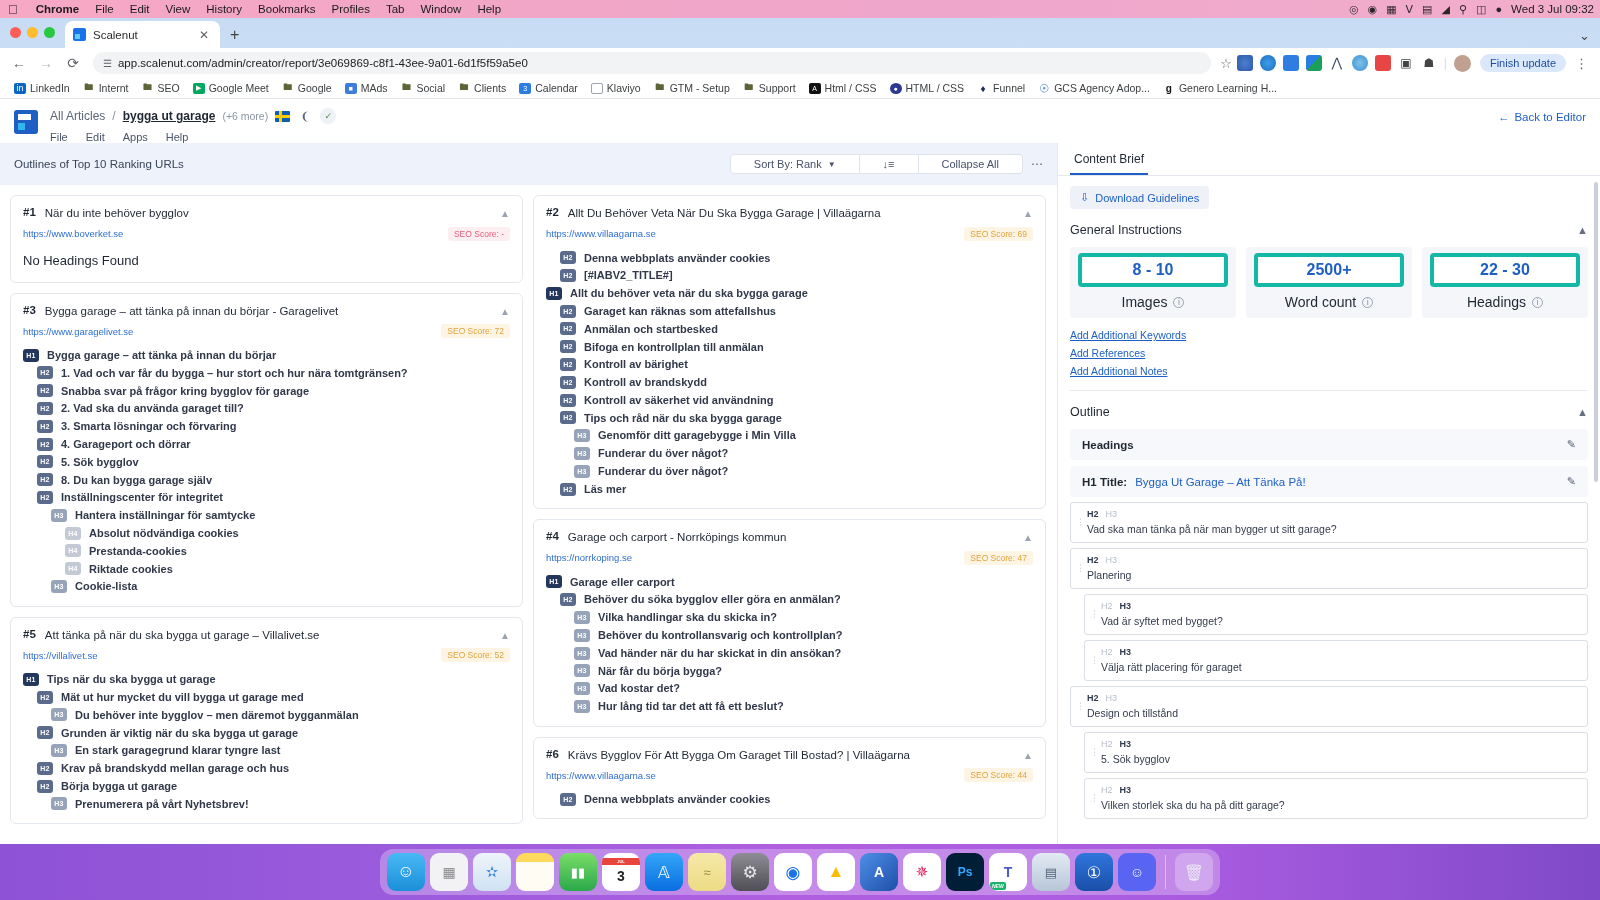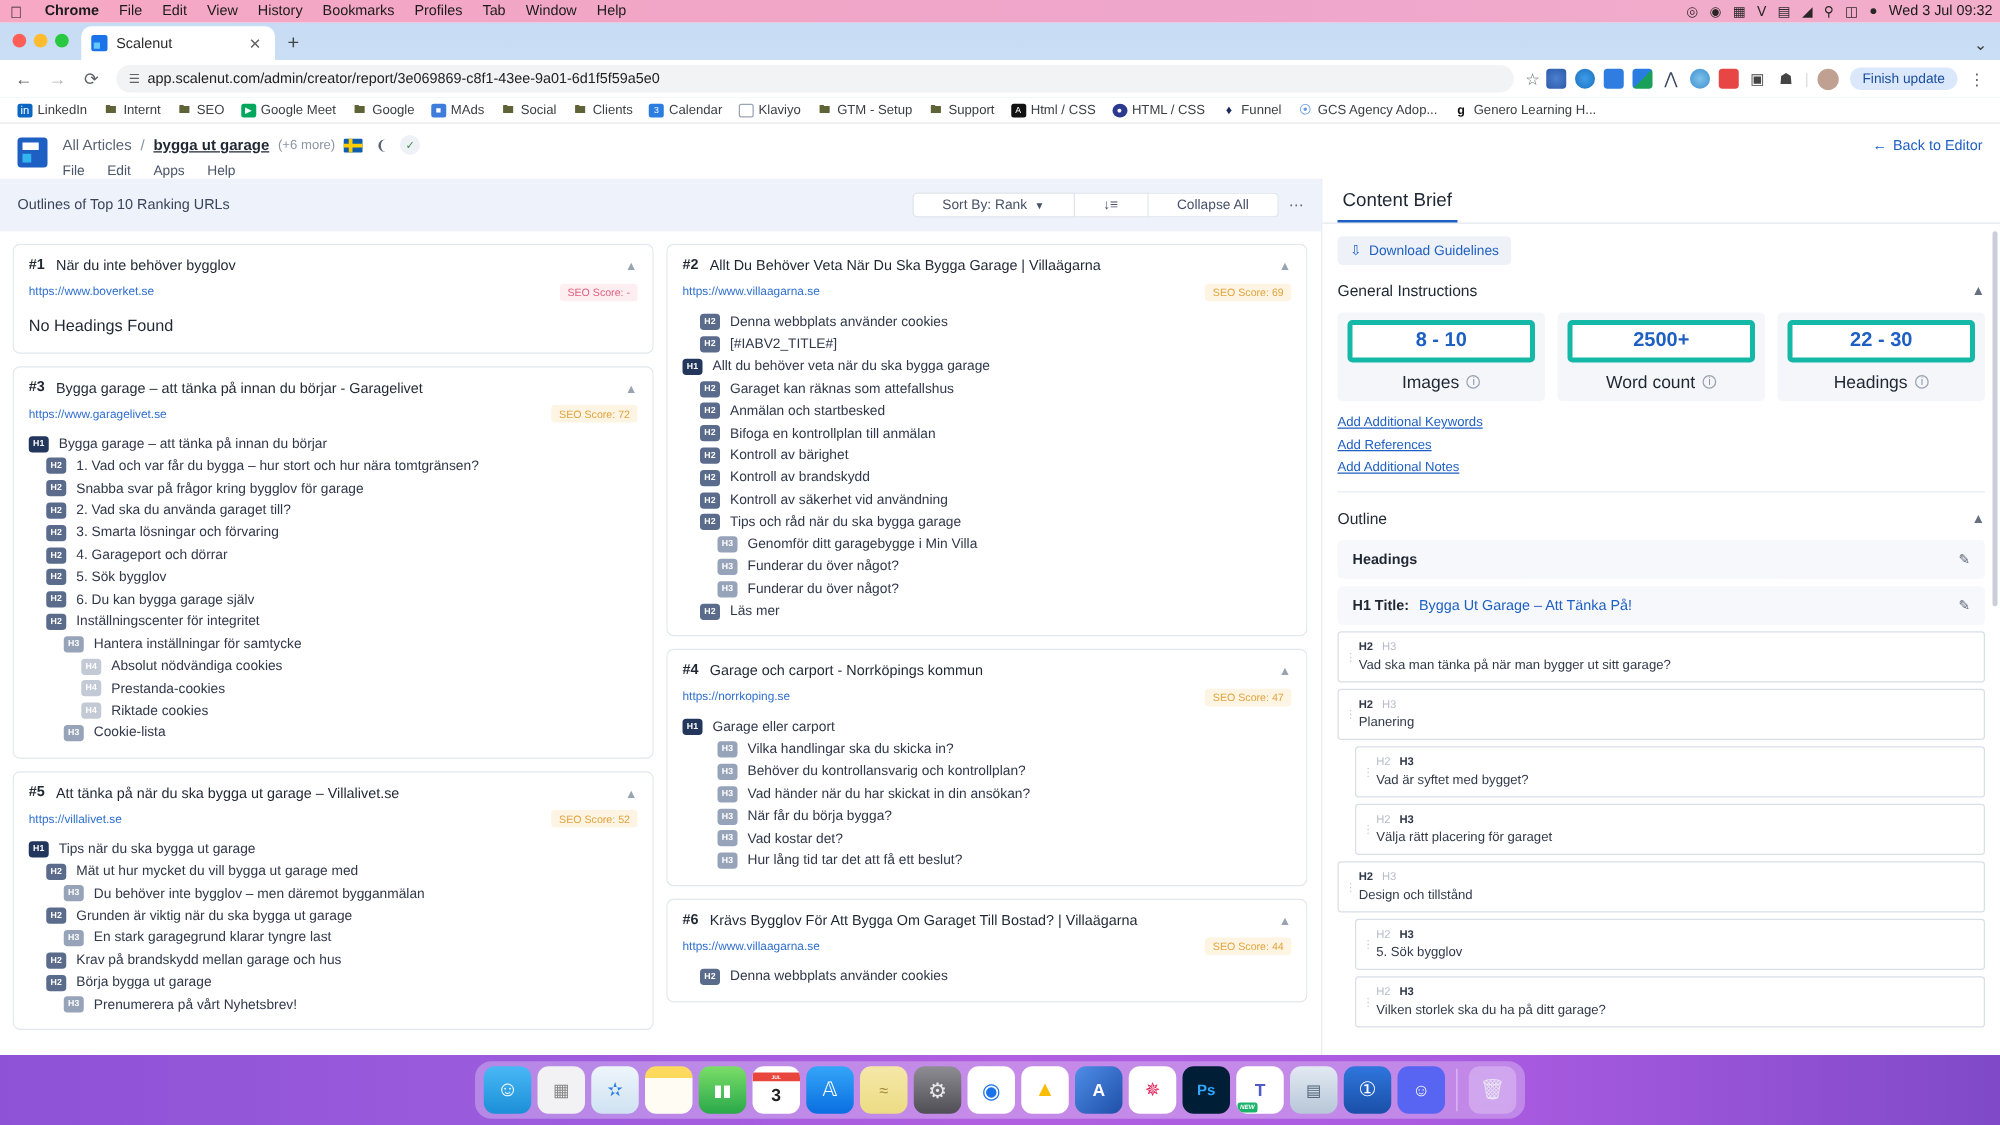--- a/index.html
+++ b/index.html
@@ -129,27 +129,27 @@
   .hrow{ display:flex; align-items:center; gap:8px; }
   .htag{
     font-size:7px; font-weight:bold; color:#fff; border-radius:3px;
     width:16px; height:13px; display:inline-flex; align-items:center; justify-content:center; flex:none;
     letter-spacing:.2px;
   }
   .htag.h1{ background:#23365c;}
   .htag.h2{ background:#5a6b8c;}
   .htag.h3{ background:#97a3b8;}
   .htag.h4{ background:#c3cad6;}
-  .htext{ font-size:11px; color:#30384a; line-height:1.3;}
+  .htext{ font-size:11px; color:#30384a; line-height:1.3;font-weight:bold;}
   .lvl1{ padding-left:14px;} .lvl2{ padding-left:28px;} .lvl3{ padding-left:42px;}
 
   
   .right-pane{ flex:1; display:flex; flex-direction:column; min-height:0; background:#fff;}
   .rp-tabs{ border-bottom:1px solid #e4e8ee; padding:0 12px; display:flex;}
-  .rp-tab{ padding:9px 4px 7px 4px; font-size:15px; color:#1f2733; border-bottom:2px solid #1e5fc4;}
+  .rp-tab{ padding:9px 4px 7px 4px; font-size:12px; color:#1f2733; border-bottom:2px solid #1e5fc4;}
   .rp-scroll{ flex:1; overflow:hidden; padding:10px 12px 0 12px; position:relative;}
   .dl-guide{ background:#eef2f8; color:#1e5fc4; font-size:11px; border-radius:4px; padding:5px 10px; display:inline-flex; align-items:center; gap:6px;}
   .sec-head{ display:flex; align-items:center; justify-content:space-between; margin-top:14px; }
   .sec-title{ font-size:12.5px; color:#1f2733;}
   .sec-chev{ color:#67707f; font-size:11px;}
   .stat-row{ display:flex; gap:10px; margin-top:10px;}
   .stat{ flex:1; background:#f4f6fa; border-radius:4px; padding:6px 8px 8px 8px; text-align:center;}
   .stat .pill{ background:#fff; border:4px solid #14b8a6; border-radius:4px; font-size:16px; font-weight:bold; color:#1e5fc4; padding:4px 0;}
   .stat .lbl{ font-size:14px; color:#1f2733; margin-top:7px; display:flex; align-items:center; justify-content:center; gap:6px;}
   .stat .lbl .i{ font-size:9px; color:#8a93a2; border:1px solid #9aa3b2; border-radius:50%; width:11px;height:11px; display:inline-flex;align-items:center;justify-content:center;}
@@ -422,21 +422,21 @@
               <div class="hrow lvl1">
                   <span class="htag h2">H2</span>
                   <span class="htext">4. Garageport och dörrar</span>
                 </div>
               <div class="hrow lvl1">
                   <span class="htag h2">H2</span>
                   <span class="htext">5. Sök bygglov</span>
                 </div>
               <div class="hrow lvl1">
                   <span class="htag h2">H2</span>
-                  <span class="htext">6. Du kan bygga garage själv</span>
+                  <span class="htext">8. Du kan bygga garage själv</span>
                 </div>
               <div class="hrow lvl1">
                   <span class="htag h2">H2</span>
                   <span class="htext">Inställningscenter för integritet</span>
                 </div>
               <div class="hrow lvl2">
                   <span class="htag h3">H3</span>
                   <span class="htext">Hantera inställningar för samtycke</span>
                 </div>
               <div class="hrow lvl3">
@@ -585,20 +585,24 @@
               <span class="oc-chev">▲</span>
             </div>
             <div class="oc-sub">
               <span class="oc-url">https://norrkoping.se</span>
               <span class="seo-badge num">SEO Score: 47</span>
             </div>
             <div class="hlist">
               <div class="hrow">
                   <span class="htag h1">H1</span>
                   <span class="htext">Garage eller carport</span>
+                </div>
+              <div class="hrow lvl1">
+                  <span class="htag h2">H2</span>
+                  <span class="htext">Behöver du söka bygglov eller göra en anmälan?</span>
                 </div>
               <div class="hrow lvl2">
                   <span class="htag h3">H3</span>
                   <span class="htext">Vilka handlingar ska du skicka in?</span>
                 </div>
               <div class="hrow lvl2">
                   <span class="htag h3">H3</span>
                   <span class="htext">Behöver du kontrollansvarig och kontrollplan?</span>
                 </div>
               <div class="hrow lvl2">

